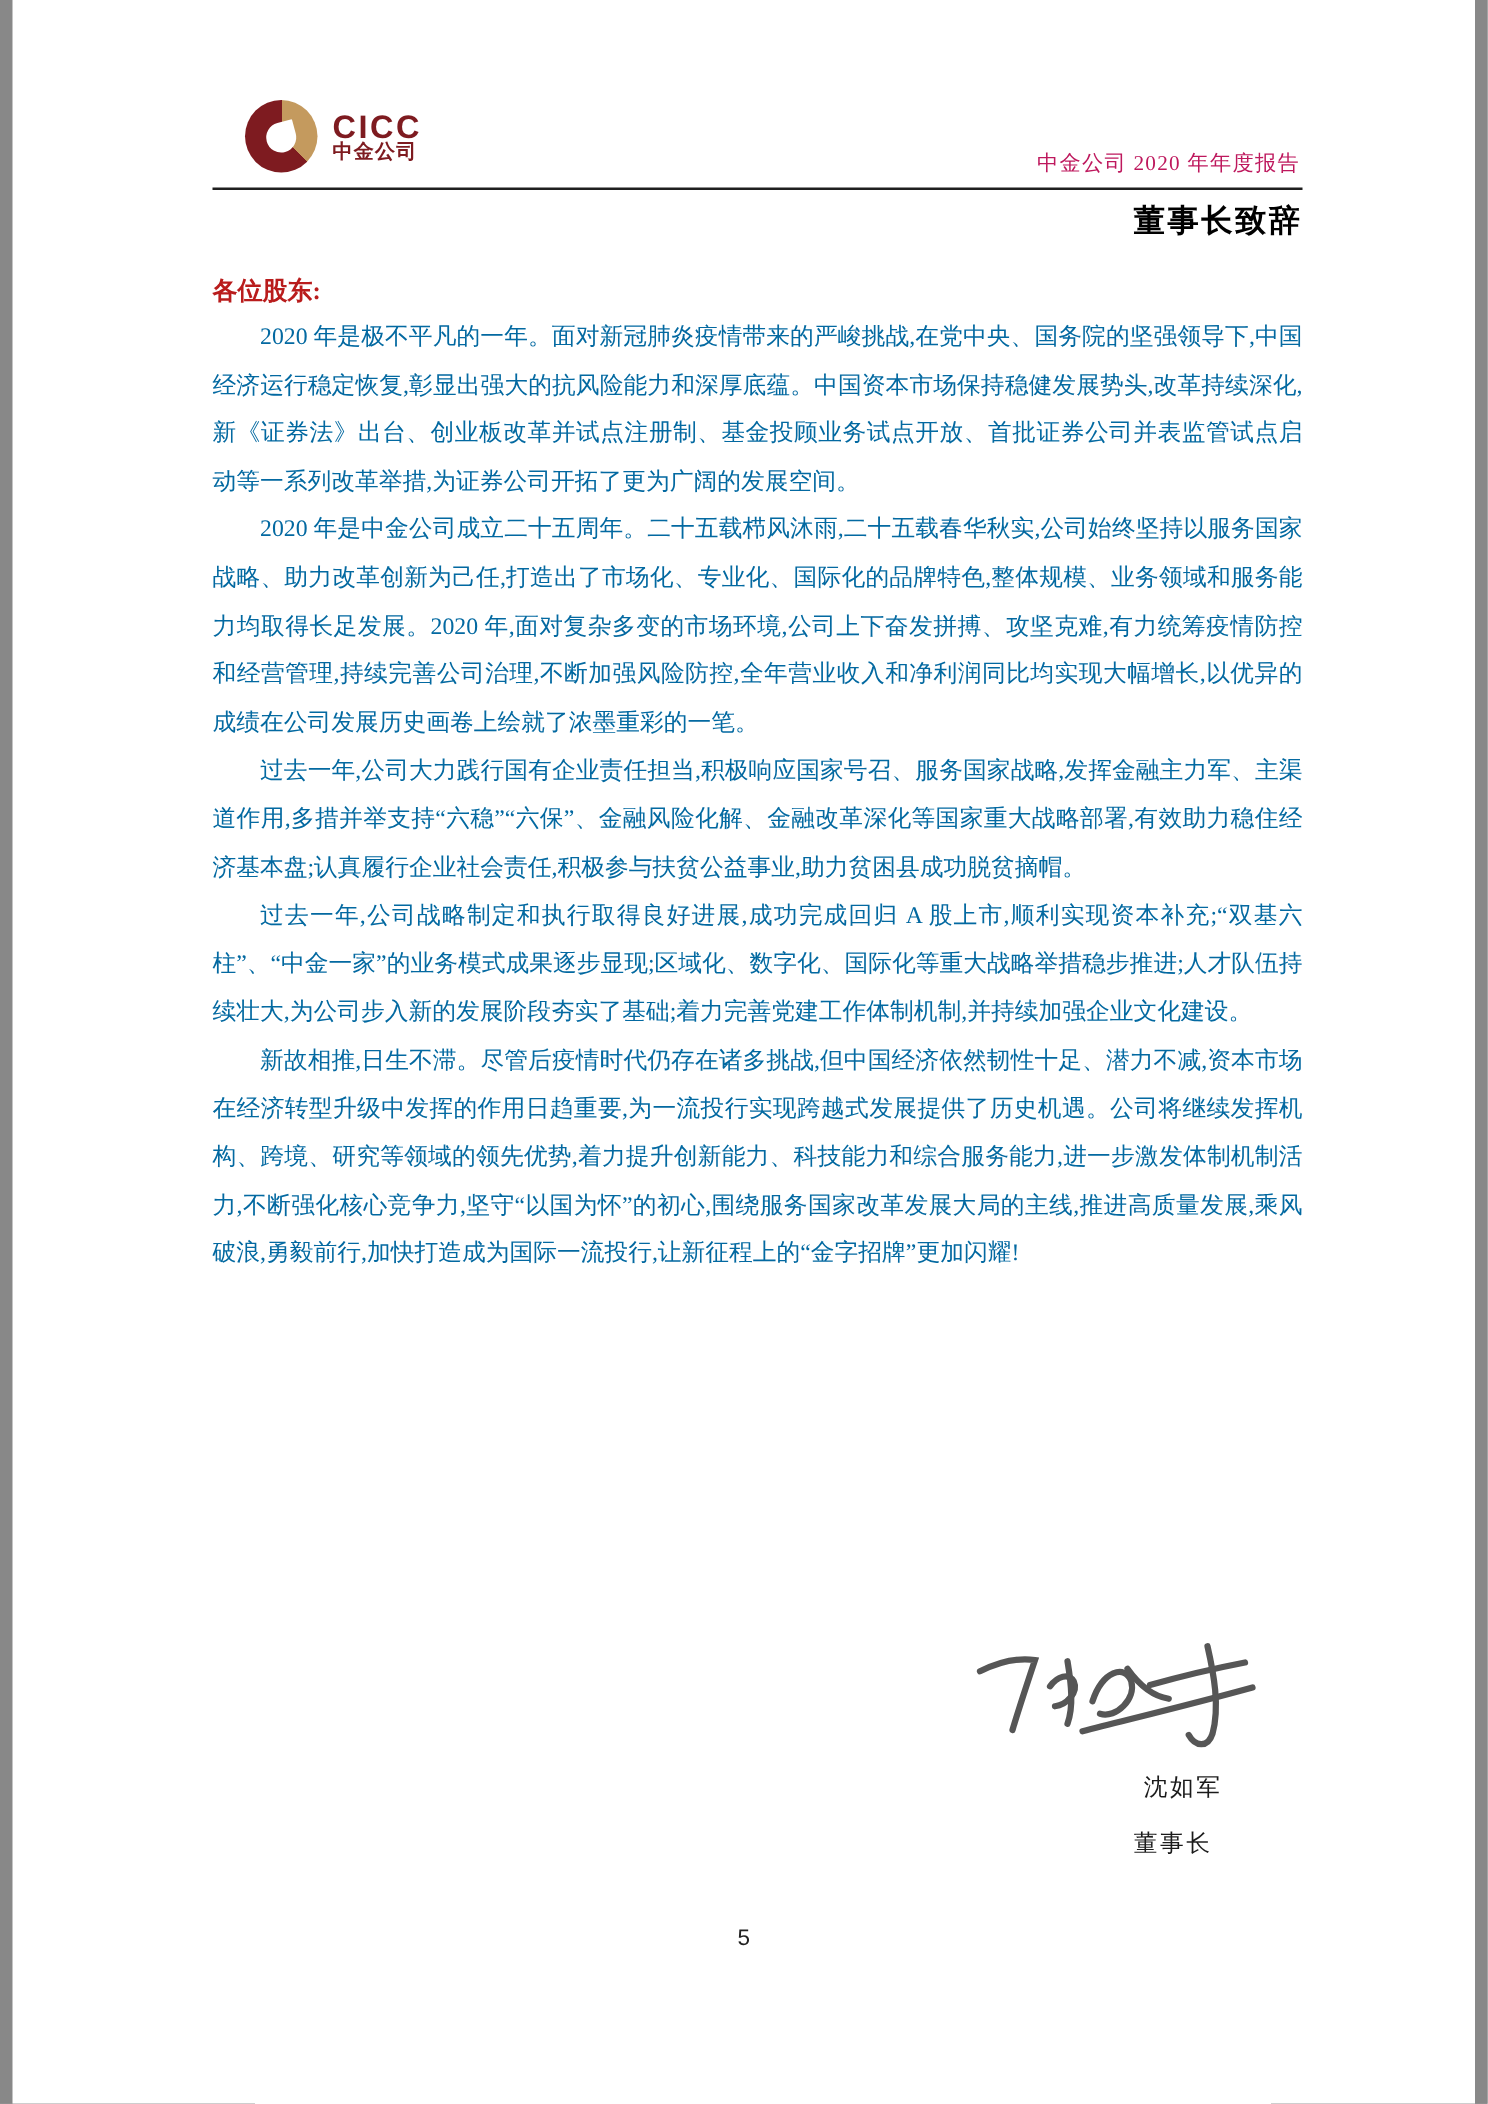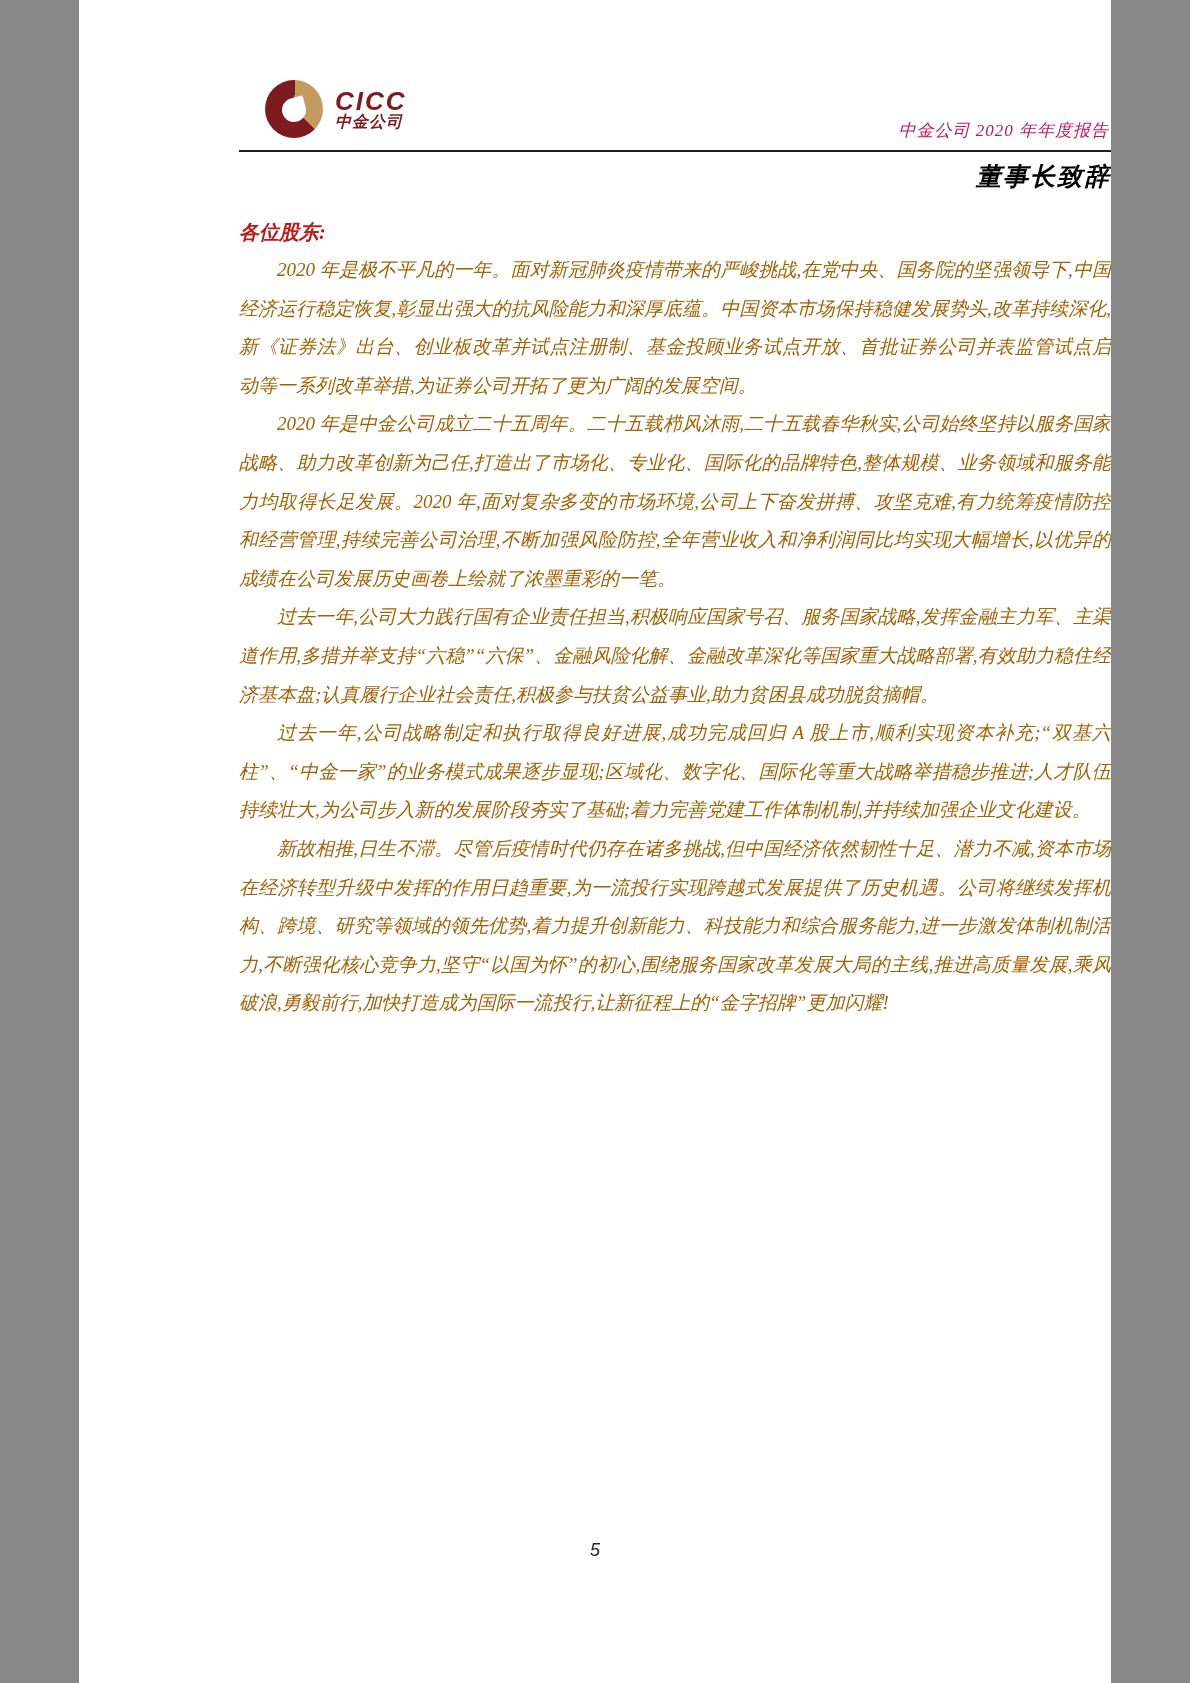--- a/index.html
+++ b/index.html
@@ -1,24 +1,23 @@
 <!DOCTYPE html>
 <html><head>
 <meta charset="utf-8">
 <style>
   html,body{margin:0;padding:0;background:#888;}
   .page{
     position:relative;
-    width:1032px;height:1683px;
+    width:1170px;height:1683px;
     margin:0 auto;
     background:#ffffff;
     font-family:"Liberation Serif","DejaVu Serif",serif;
     color:#1a1a1a;
     overflow:hidden;
-    font-style:italic;
   }
   
   .header{position:absolute;left:160px;top:70px;width:870px;height:82px;}
   .logo{position:absolute;left:26px;top:10px;display:flex;align-items:center;}
   .logo-mark{
     width:58px;height:58px;border-radius:50%;
     background:conic-gradient(from 2deg, var(--gold) 0deg 132deg, var(--maroon) 132deg 360deg);
     position:relative;flex:0 0 auto;
   }
   .logo-mark::after{
@@ -39,21 +38,21 @@
   
   .content{position:absolute;left:160px;top:160px;width:872px;}
   .doc-title{
     text-align:right;font-size:25px;font-weight:bold;letter-spacing:2px;
     margin:0 0 26px 0;color:#000;
   }
   .salutation{font-size:20px;font-weight:bold;margin:0 0 5px 0;color:#b91c1c;}
   .body-text p{
     margin:0;font-size:19px;line-height:38.6px;
     text-align:justify;text-justify:inter-character;
-    text-indent:2em;color:#a16207;
+    text-indent:2em;color:#0369a1;
   }
   
   .sig-block{position:absolute;left:740px;top:1295px;width:290px;height:210px;}
   .sig-svg{position:absolute;left:20px;top:10px;}
   .sig-name{position:absolute;left:165px;top:122px;font-size:19px;letter-spacing:2px;}
   .sig-role{position:absolute;left:157px;top:167px;font-size:19px;letter-spacing:2px;}
   
   .page-number{
     position:absolute;left:0;top:1540px;width:100%;
     text-align:center;font-size:18px;color:#222;
@@ -83,16 +82,32 @@
     <div class="salutation">各位股东:</div>
     <div class="body-text">
       <p>2020 年是极不平凡的一年。面对新冠肺炎疫情带来的严峻挑战,在党中央、国务院的坚强领导下,中国经济运行稳定恢复,彰显出强大的抗风险能力和深厚底蕴。中国资本市场保持稳健发展势头,改革持续深化,新《证券法》出台、创业板改革并试点注册制、基金投顾业务试点开放、首批证券公司并表监管试点启动等一系列改革举措,为证券公司开拓了更为广阔的发展空间。</p>
       <p>2020 年是中金公司成立二十五周年。二十五载栉风沐雨,二十五载春华秋实,公司始终坚持以服务国家战略、助力改革创新为己任,打造出了市场化、专业化、国际化的品牌特色,整体规模、业务领域和服务能力均取得长足发展。2020 年,面对复杂多变的市场环境,公司上下奋发拼搏、攻坚克难,有力统筹疫情防控和经营管理,持续完善公司治理,不断加强风险防控,全年营业收入和净利润同比均实现大幅增长,以优异的成绩在公司发展历史画卷上绘就了浓墨重彩的一笔。</p>
       <p>过去一年,公司大力践行国有企业责任担当,积极响应国家号召、服务国家战略,发挥金融主力军、主渠道作用,多措并举支持“六稳”“六保”、金融风险化解、金融改革深化等国家重大战略部署,有效助力稳住经济基本盘;认真履行企业社会责任,积极参与扶贫公益事业,助力贫困县成功脱贫摘帽。</p>
       <p>过去一年,公司战略制定和执行取得良好进展,成功完成回归 A 股上市,顺利实现资本补充;“双基六柱”、“中金一家”的业务模式成果逐步显现;区域化、数字化、国际化等重大战略举措稳步推进;人才队伍持续壮大,为公司步入新的发展阶段夯实了基础;着力完善党建工作体制机制,并持续加强企业文化建设。</p>
       <p>新故相推,日生不滞。尽管后疫情时代仍存在诸多挑战,但中国经济依然韧性十足、潜力不减,资本市场在经济转型升级中发挥的作用日趋重要,为一流投行实现跨越式发展提供了历史机遇。公司将继续发挥机构、跨境、研究等领域的领先优势,着力提升创新能力、科技能力和综合服务能力,进一步激发体制机制活力,不断强化核心竞争力,坚守“以国为怀”的初心,围绕服务国家改革发展大局的主线,推进高质量发展,乘风破浪,勇毅前行,加快打造成为国际一流投行,让新征程上的“金字招牌”更加闪耀!</p>
     </div>
   </div>
 
+  <div class="sig-block">
+    <svg class="sig-svg" width="240" height="110" viewBox="0 0 240 110" fill="none">
+      <g stroke="#3f3f3f" stroke-width="5" stroke-linecap="round" fill="none" opacity="0.88">
+        <path d="M14 32 C28 25, 44 21, 58 23 C52 41, 45 62, 40 79"></path>
+        <path d="M70 44 C76 36, 85 33, 89 40 C93 49, 83 59, 74 60"></path>
+        <path d="M84 24 C87 42, 89 60, 84 74"></path>
+        <path d="M104 56 C112 32, 130 26, 135 40 C139 54, 123 70, 110 66"></path>
+        <path d="M132 30 C142 44, 152 52, 165 54"></path>
+        <path d="M96 80 C135 70, 185 58, 232 45"></path>
+        <path d="M150 43 C175 36, 200 30, 226 25"></path>
+        <path d="M196 12 C201 34, 206 60, 200 82 C196 94, 186 92, 181 83"></path>
+      </g>
+    </svg>
+    <div class="sig-name">沈如军</div>
+    <div class="sig-role">董事长</div>
+  </div>
 
   <div class="page-number">5</div>
 
 </div>
 
 </body></html>

